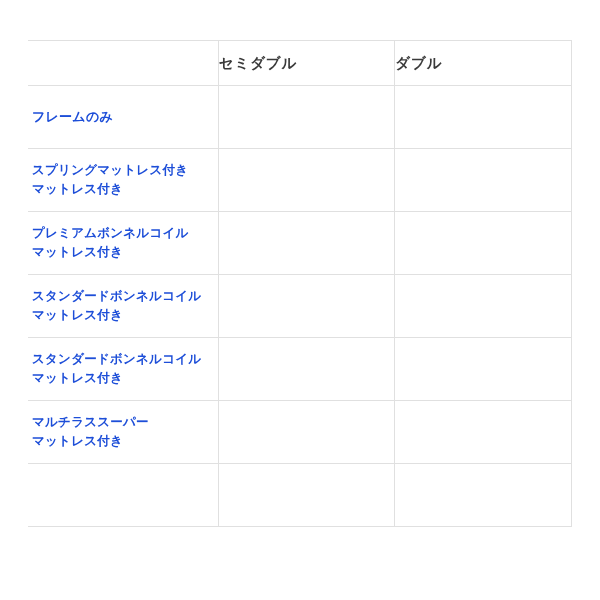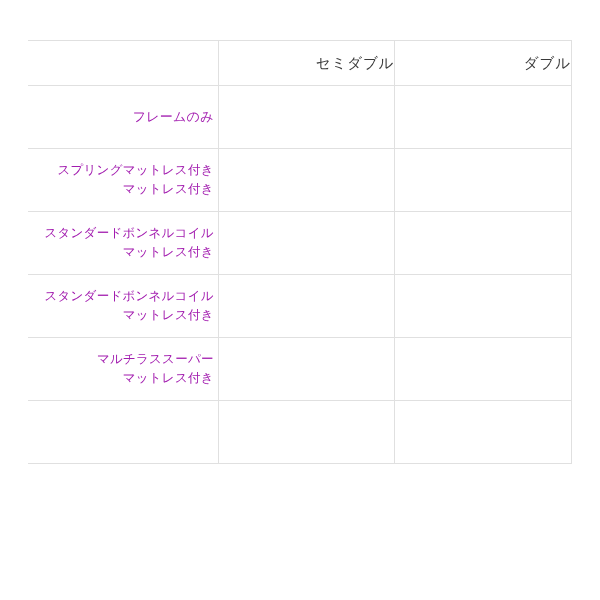--- a/index.html
+++ b/index.html
@@ -29,22 +29,22 @@
   }
   table.spec-table col.c-label { width: 35%; }
   table.spec-table col.c-col1  { width: 32.5%; }
   table.spec-table col.c-col2  { width: 32.5%; }
 
   table.spec-table th,
   table.spec-table td {
     border: 1px solid #e0e0e0;
     padding: 0;
     vertical-align: middle;
-    text-align: right;
-    font-weight: normal;
+    text-align: left;
+    font-weight: bold;
   }
   
   table.spec-table {
     border-top: 1px solid #e0e0e0;
     border-bottom: 1px solid #e0e0e0;
   }
 
   thead th {
     height: 44px;
     font-size: 14.5px;
@@ -54,21 +54,21 @@
   thead th.corner {
     border-left: none;
     border-top: none;
     background: #ffffff;
   }
 
   tbody th.row-label {
     height: 50px;
     font-size: 12.5px;
     line-height: 1.5;
-    color: #a21caf;
+    color: #1d4ed8;
     padding: 6px 4px;
     border-left: none;
     letter-spacing: 0.02em;
   }
   tbody td.cell {
     height: 50px;
   }
   .label-line {
     display: block;
     white-space: nowrap;
@@ -107,20 +107,28 @@
 
       <tr>
         <th class="row-label">
           <span class="label-line">スプリングマットレス付き</span>
           <span class="label-line">マットレス付き</span>
         </th>
         <td class="cell"></td>
         <td class="cell"></td>
       </tr>
 
+      <tr>
+        <th class="row-label">
+          <span class="label-line">プレミアムボンネルコイル</span>
+          <span class="label-line">マットレス付き</span>
+        </th>
+        <td class="cell"></td>
+        <td class="cell"></td>
+      </tr>
 
       <tr>
         <th class="row-label">
           <span class="label-line">スタンダードボンネルコイル</span>
           <span class="label-line">マットレス付き</span>
         </th>
         <td class="cell"></td>
         <td class="cell"></td>
       </tr>
 

